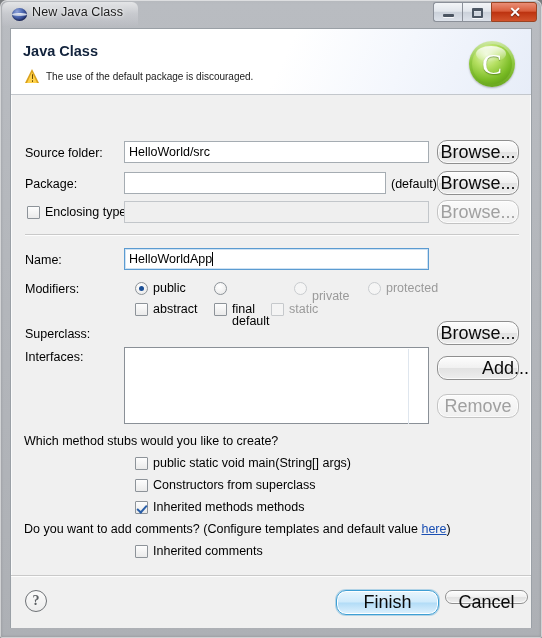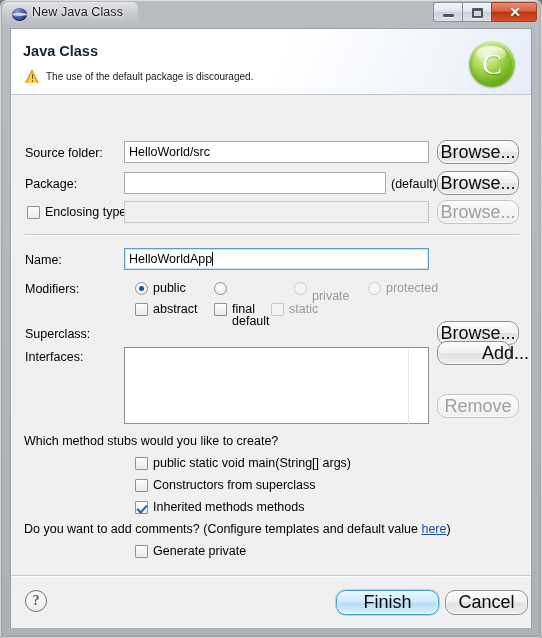--- a/index.html
+++ b/index.html
@@ -318,40 +318,40 @@
       <div class="cb dis" style="left:260px;top:208px;"></div>
       <div class="lbl dis" style="left:278px;top:207px;">static</div>
 
       <div class="lbl" style="left:14px;top:232px;">Superclass:</div>
       <div class="btn" style="left:426px;top:226px;width:82px;">Browse...</div>
 
       <div class="lbl" style="left:14px;top:255px;">Interfaces:</div>
       <div id="iface-list" style="left:113px;top:252px;width:305px;height:77px;">
         <div id="iface-scroll-sep" style="left:283px;top:1px;height:75px;"></div>
       </div>
-      <div class="btn" style="left:426px;top:246px;width:74px;padding-left:44px;">Add...</div>
+      <div class="btn" style="left:426px;top:261px;width:82px;padding-left:44px;">Add...</div>
       <div class="btn dis" style="left:426px;top:299px;width:82px;">Remove</div>
 
       <div class="lbl" style="left:13px;top:339px;">Which method stubs would you like to create?</div>
 
       <div class="cb" style="left:124px;top:362px;"></div>
       <div class="lbl" style="left:142px;top:361px;">public static void main(String[] args)</div>
 
       <div class="cb" style="left:124px;top:384px;"></div>
       <div class="lbl" style="left:142px;top:383px;">Constructors from superclass</div>
 
       <div class="cb on" style="left:124px;top:406px;"></div>
       <div class="lbl" style="left:142px;top:405px;">Inherited methods methods</div>
 
       <div class="lbl" style="left:13px;top:427px;"><span>Do you want to add comments? (Configure templates and default value </span><span class="link">here</span><span>)</span></div>
 
       <div class="cb" style="left:124px;top:450px;"></div>
-      <div class="lbl" style="left:142px;top:449px;">Generate private</div>
+      <div class="lbl" style="left:142px;top:449px;">Inherited comments</div>
     </div>
 
     <div id="btnbar">
       <div class="help-ico">?</div>
       <div class="btn primary" style="left:325px;top:14px;width:103px;height:25px;line-height:23px;">Finish</div>
-      <div class="btn" style="left:434px;top:14px;width:83px;height:25px;line-height:23px;">Cancel</div>
+      <div class="btn" style="left:434px;top:14px;width:83px;height:14px;line-height:23px;">Cancel</div>
     </div>
 
   </div>
 </div>
 
 </body></html>

